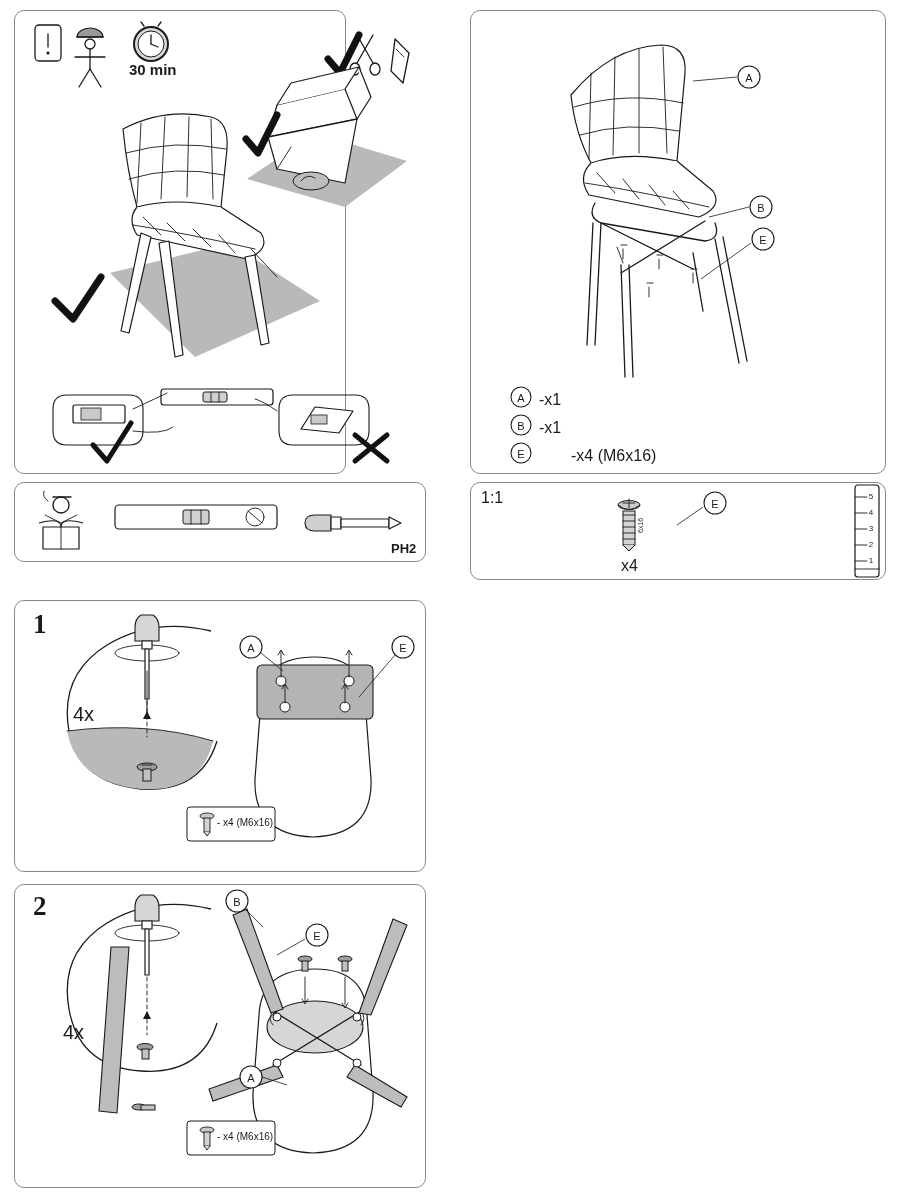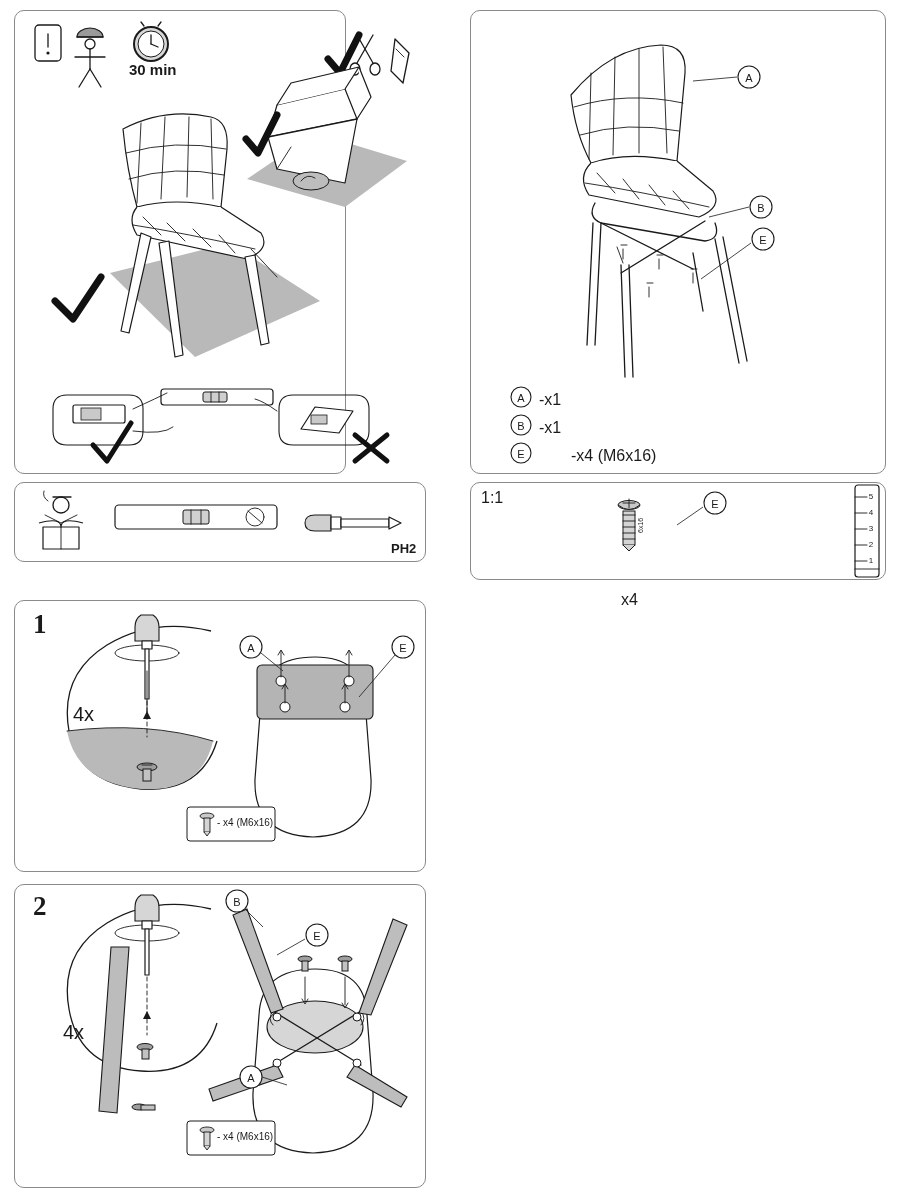--- a/index.html
+++ b/index.html
@@ -258,21 +258,21 @@
         <line x1="384" y1="78" x2="396" y2="78" class="thin"></line>
         <line x1="384" y1="86" x2="408" y2="86" class="thin"></line>
         <text x="400" y="16" font-size="8" text-anchor="middle" fill="#1a1a1a">5</text>
         <text x="400" y="32" font-size="8" text-anchor="middle" fill="#1a1a1a">4</text>
         <text x="400" y="48" font-size="8" text-anchor="middle" fill="#1a1a1a">3</text>
         <text x="400" y="64" font-size="8" text-anchor="middle" fill="#1a1a1a">2</text>
         <text x="400" y="80" font-size="8" text-anchor="middle" fill="#1a1a1a">1</text>
       </g>
     </svg>
     <div class="txt label-md" style="left:10px;top:6px;">1:1</div>
-    <div class="txt label-md" style="left:150px;top:74px;margin-top:34px;">x4</div>
+    <div class="txt label-md" style="left:150px;top:74px;">x4</div>
   </div>
 
   <div class="panel" style="left:14px;top:600px;width:412px;height:272px;">
     <svg width="410" height="270" viewBox="0 0 410 270">
 
       <g>
         <path d="M196,30 q-58,-14 -104,14 q-48,30 -38,86 q10,52 72,58 q60,4 76,-48" fill="#fff" stroke="#1a1a1a" stroke-width="1.3"></path>
         <path d="M52,130 q10,52 74,58 q60,4 72,-48 q-66,-20 -146,-10 z" class="graynl"></path>
         <path d="M52,130 q80,-10 146,10" class="thin"></path>
       </g>

